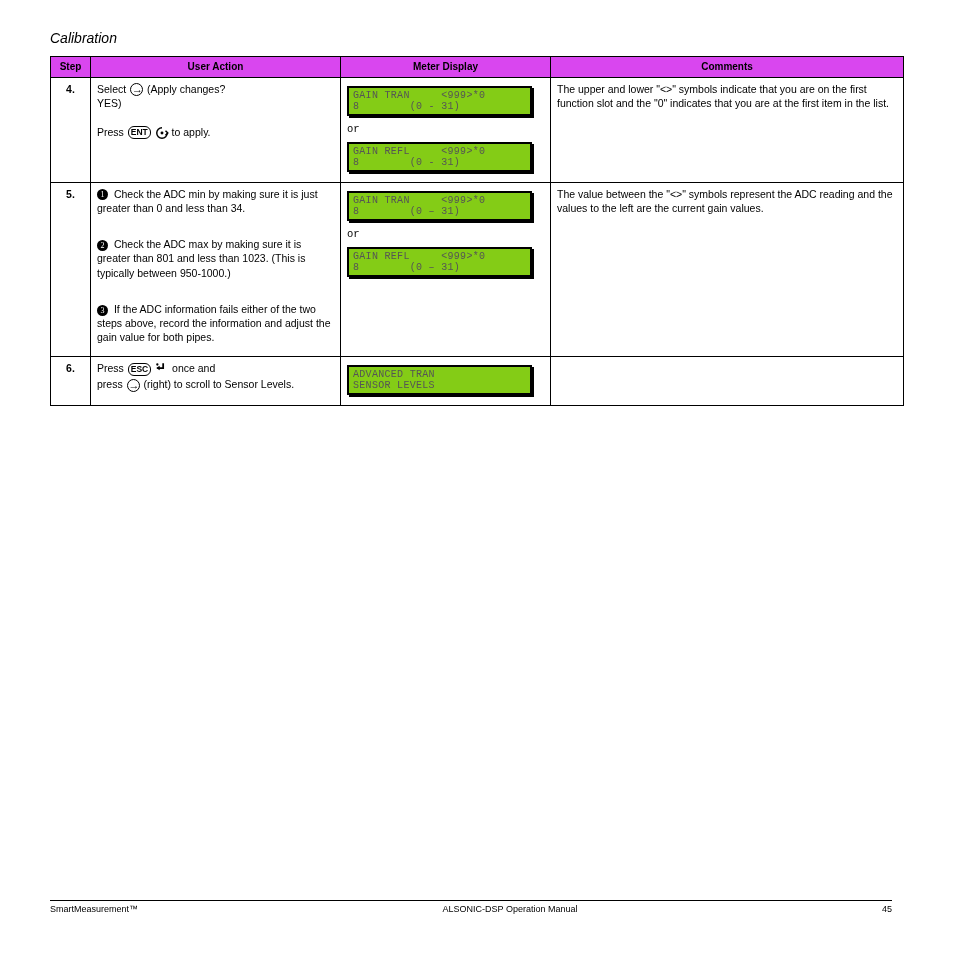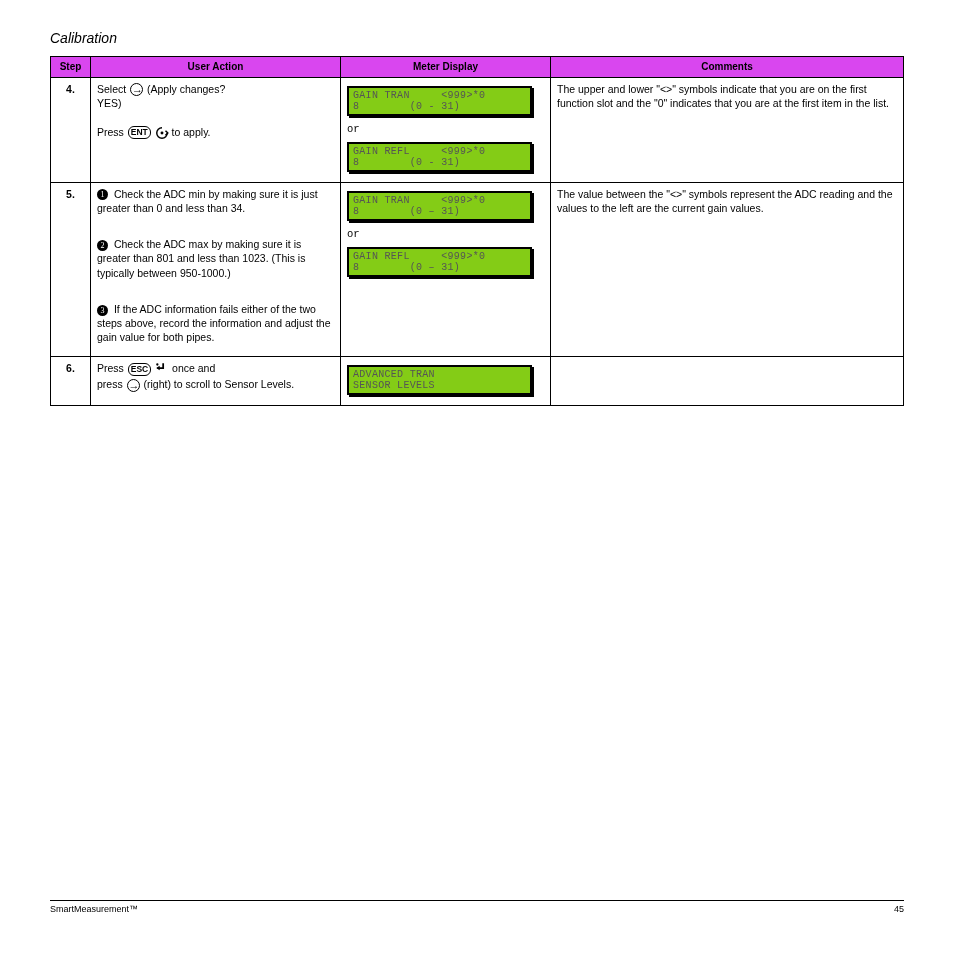--- a/index.html
+++ b/index.html
@@ -108,21 +108,21 @@
     vertical-align: middle;
     margin-right: 3px;
   }
   .block-section { margin-bottom: 8px; }
   .or-text { margin: 4px 0 6px 0; font-style: normal; font-family: Liberation Mono, monospace; }
   .center { text-align: center; }
   .footer {
     position: absolute;
     bottom: 40px;
     left: 50px;
-    right: 50px;
+    right: 62px;
     font-size: 9px;
     border-top: 0.5px solid #000;
     padding-top: 3px;
     color: #000;
   }
   .footer .left { float: left; }
   .footer .right { float: right; }
   .footer .mid { text-align: center; }
 </style>
 </head>
@@ -229,13 +229,14 @@
         </div>
       </td>
       <td class="col-comm"></td>
     </tr>
   </tbody>
 </table>
 
 <div class="footer">
   <span class="left">SmartMeasurement™</span>
   <span class="right">45</span>
+  <div class="mid">ALSONIC-DSP Operation Manual</div>
 </div>
 
 </body></html>

